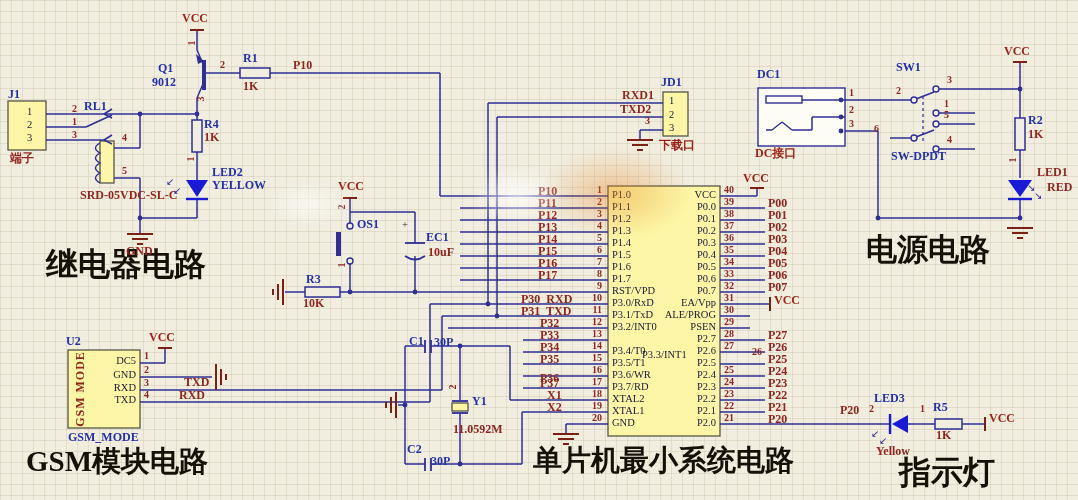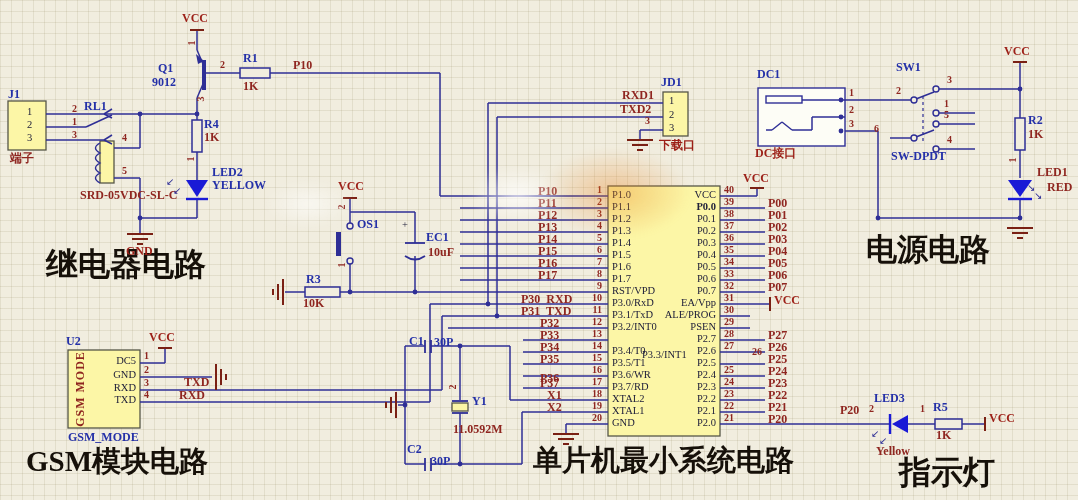--- a/index.html
+++ b/index.html
@@ -387,21 +387,21 @@
     <div class="lbl pname" style="left: 612px; top: 394px;">XTAL2</div>
     <div class="lbl net" style="left: 547px; top: 389px;">X1</div>
     <div class="lbl pn ra" style="left: 602px; top: 401px;">19</div>
     <div class="lbl pname" style="left: 612px; top: 406px;">XTAL1</div>
     <div class="lbl net" style="left: 547px; top: 401px;">X2</div>
     <div class="lbl pn ra" style="left: 602px; top: 413px;">20</div>
     <div class="lbl pname" style="left: 612px; top: 418px;">GND</div>
     <div class="lbl pn" style="left: 724px; top: 185px;">40</div>
     <div class="lbl pname ra" style="left: 716px; top: 190px;">VCC</div>
     <div class="lbl pn" style="left: 724px; top: 197px;">39</div>
-    <div class="lbl pname ra" style="left: 716px; top: 202px; font-weight: bold;">P0.0</div>
+    <div class="lbl pname ra" style="left: 716px; top: 202px;">P0.0</div>
     <div class="lbl net" style="left: 768px; top: 197px;">P00</div>
     <div class="lbl pn" style="left: 724px; top: 209px;">38</div>
     <div class="lbl pname ra" style="left: 716px; top: 214px;">P0.1</div>
     <div class="lbl net" style="left: 768px; top: 209px;">P01</div>
     <div class="lbl pn" style="left: 724px; top: 221px;">37</div>
     <div class="lbl pname ra" style="left: 716px; top: 226px;">P0.2</div>
     <div class="lbl net" style="left: 768px; top: 221px;">P02</div>
     <div class="lbl pn" style="left: 724px; top: 233px;">36</div>
     <div class="lbl pname ra" style="left: 716px; top: 238px;">P0.3</div>
     <div class="lbl net" style="left: 768px; top: 233px;">P03</div>

